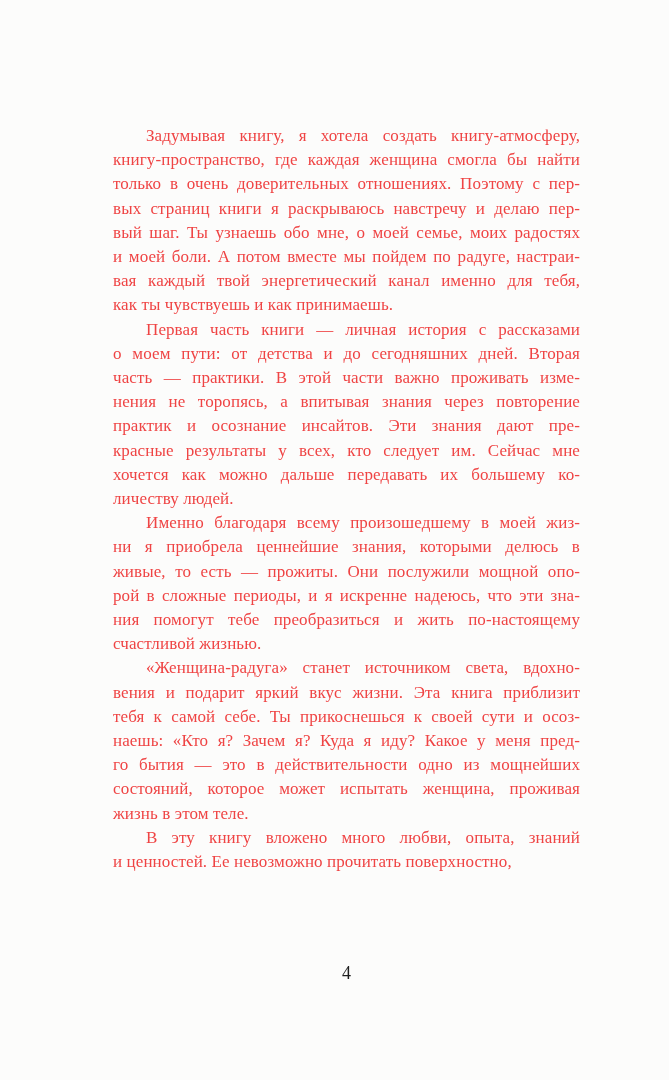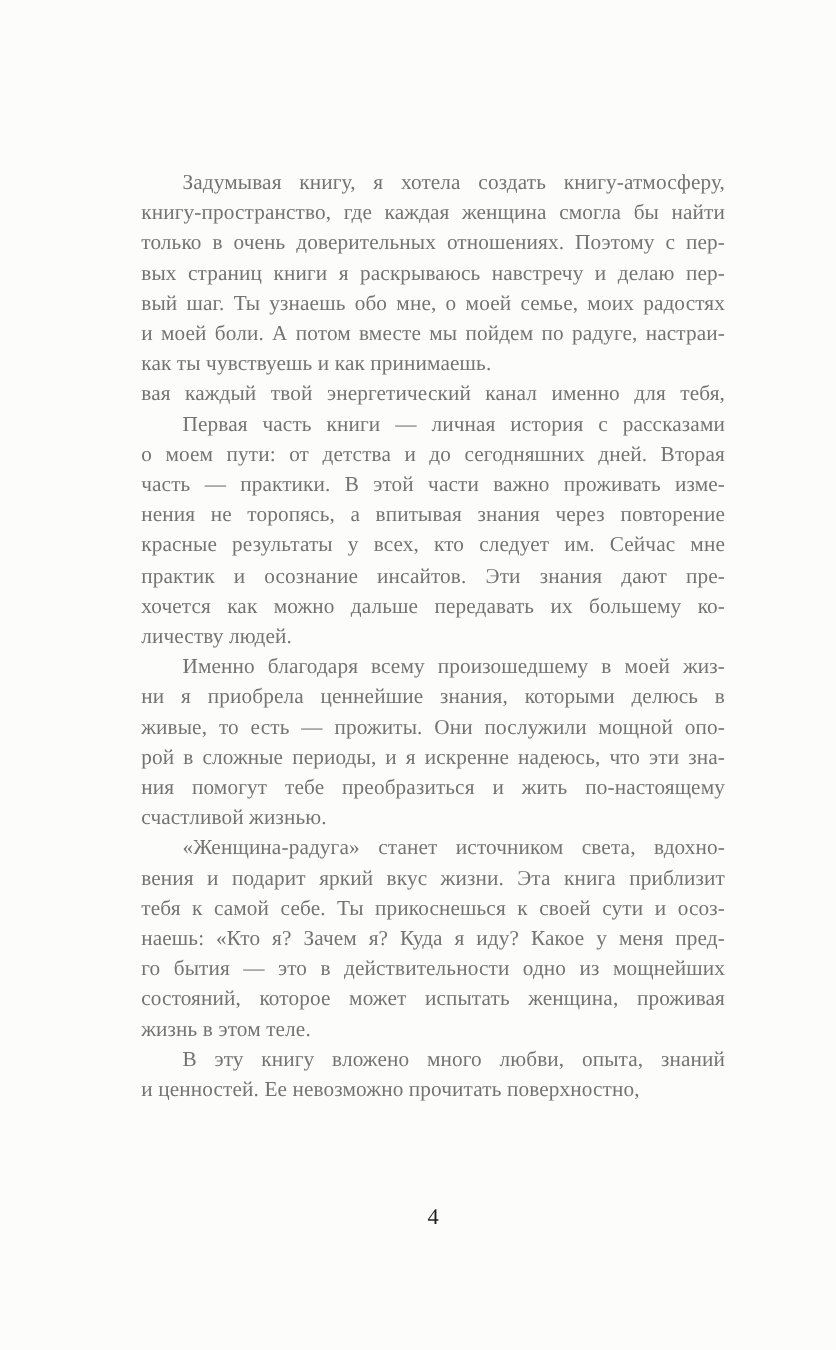--- a/index.html
+++ b/index.html
@@ -17,23 +17,23 @@
   .page {
     position: absolute;
     left: 0; top: 0;
     width: 669px;
     height: 1080px;
     background: #fcfcfb;
   }
   .text-block {
     position: absolute;
     left: 113px;
-    top: 134px;
+    top: 124px;
     width: 467px;
-    color: #737373;
+    color: #ef4444;
     font-size: 17px;
     line-height: 24.2px;
     letter-spacing: 0.1px;
   }
   .para {
     margin: 0;
     padding: 0;
   }
   .line {
     text-align: justify;
@@ -61,30 +61,30 @@
 
 <div class="page">
   <div class="text-block" id="text-block">
       <div class="para">
         <div class="line first">Задумывая книгу, я хотела создать книгу-атмосферу,</div>
         <div class="line">книгу-пространство, где каждая женщина смогла бы найти</div>
         <div class="line">только в очень доверительных отношениях. Поэтому с пер-</div>
         <div class="line">вых страниц книги я раскрываюсь навстречу и делаю пер-</div>
         <div class="line">вый шаг. Ты узнаешь обо мне, о моей семье, моих радостях</div>
         <div class="line">и моей боли. А потом вместе мы пойдем по радуге, настраи-</div>
+        <div class="line">вая каждый твой энергетический канал именно для тебя,</div>
         <div class="line last">как ты чувствуешь и как принимаешь.</div>
-        <div class="line">вая каждый твой энергетический канал именно для тебя,</div>
       </div>
       <div class="para">
         <div class="line first">Первая часть книги — личная история с рассказами</div>
         <div class="line">о моем пути: от детства и до сегодняшних дней. Вторая</div>
         <div class="line">часть — практики. В этой части важно проживать изме-</div>
         <div class="line">нения не торопясь, а впитывая знания через повторение</div>
+        <div class="line">практик и осознание инсайтов. Эти знания дают пре-</div>
         <div class="line">красные результаты у всех, кто следует им. Сейчас мне</div>
-        <div class="line">практик и осознание инсайтов. Эти знания дают пре-</div>
         <div class="line">хочется как можно дальше передавать их большему ко-</div>
         <div class="line last">личеству людей.</div>
       </div>
       <div class="para">
         <div class="line first">Именно благодаря всему произошедшему в моей жиз-</div>
         <div class="line">ни я приобрела ценнейшие знания, которыми делюсь в</div>
         <div class="line">живые, то есть — прожиты. Они послужили мощной опо-</div>
         <div class="line">рой в сложные периоды, и я искренне надеюсь, что эти зна-</div>
         <div class="line">ния помогут тебе преобразиться и жить по-настоящему</div>
         <div class="line last">счастливой жизнью.</div>

